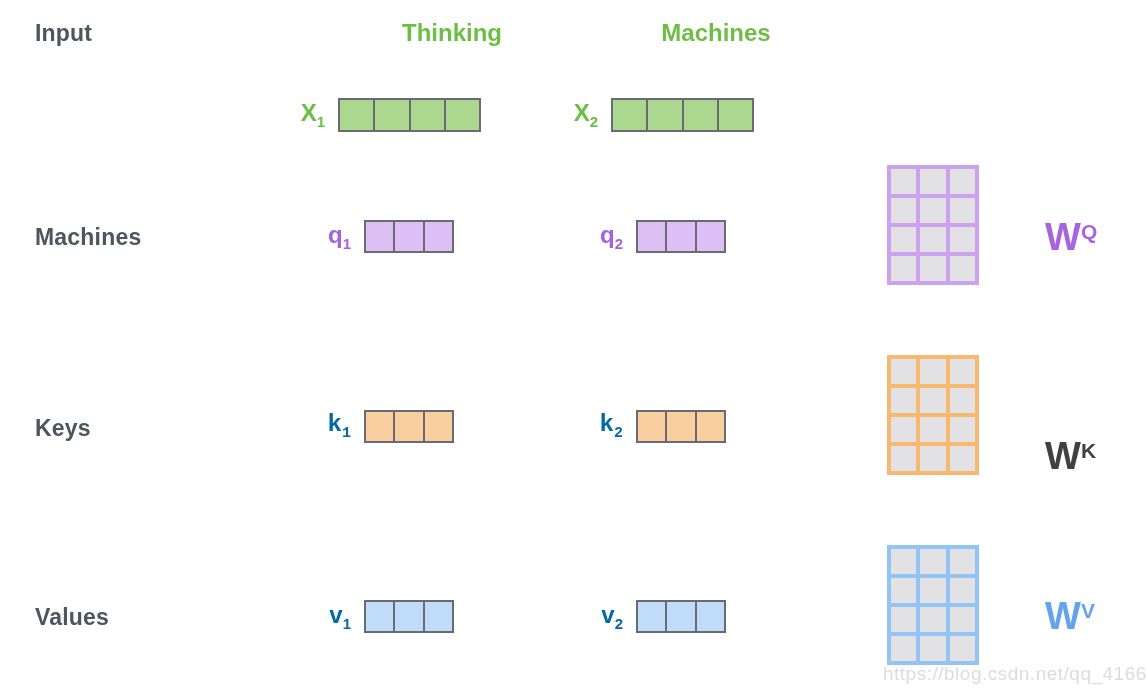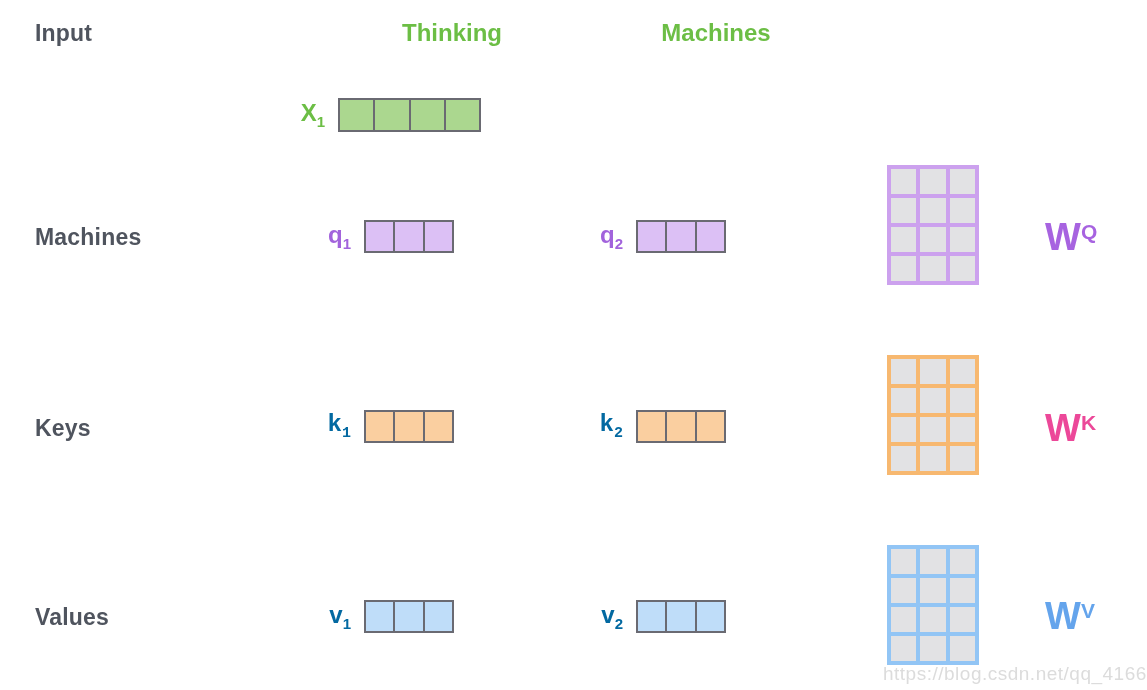--- a/index.html
+++ b/index.html
@@ -53,21 +53,21 @@
   .matrix.m-purple{background:#CCA1EE;}
   .matrix.m-orange{background:#F7B870;}
   .matrix.m-blue{background:#92C5F5;}
   
   .mlabel{
     position:absolute;transform:translateY(-50%);
     font-size:38px;font-weight:bold;line-height:1;white-space:nowrap;
   }
   .mlabel sup{font-size:21px;vertical-align:11px;line-height:1;}
   .mlabel.t-purple{color:#A763E0;}
-  .mlabel.t-orange{color:#ec4899;}
+  .mlabel.t-orange{color:#404040;margin-top:28px;}
   .mlabel.t-blue{color:#64A4EC;}
   
   .watermark{
     position:absolute;left:883px;top:663px;
     font-size:19px;color:#DCDCDC;letter-spacing:0.5px;white-space:nowrap;
   }
 </style>
 </head>
 <body>
 
@@ -83,20 +83,29 @@
 
   <div class="vecwrap green" style="left:330px;top:98px">
     <span class="veclabel"><span>X</span><sub>1</sub></span>
     <div class="vec" style="width:143px;height:34px">
         <div class="cell"></div>
         <div class="cell"></div>
         <div class="cell"></div>
         <div class="cell"></div>
       </div>
   </div>
+  <div class="vecwrap green" style="left:603px;top:98px">
+    <span class="veclabel"><span>X</span><sub>2</sub></span>
+    <div class="vec" style="width:143px;height:34px">
+        <div class="cell"></div>
+        <div class="cell"></div>
+        <div class="cell"></div>
+        <div class="cell"></div>
+      </div>
+  </div>
 
   <div class="vecwrap purple" style="left:356px;top:220px">
     <span class="veclabel"><span>q</span><sub>1</sub></span>
     <div class="vec" style="width:90px;height:33px">
         <div class="cell"></div>
         <div class="cell"></div>
         <div class="cell"></div>
       </div>
   </div>
   <div class="vecwrap purple" style="left:628px;top:220px">

